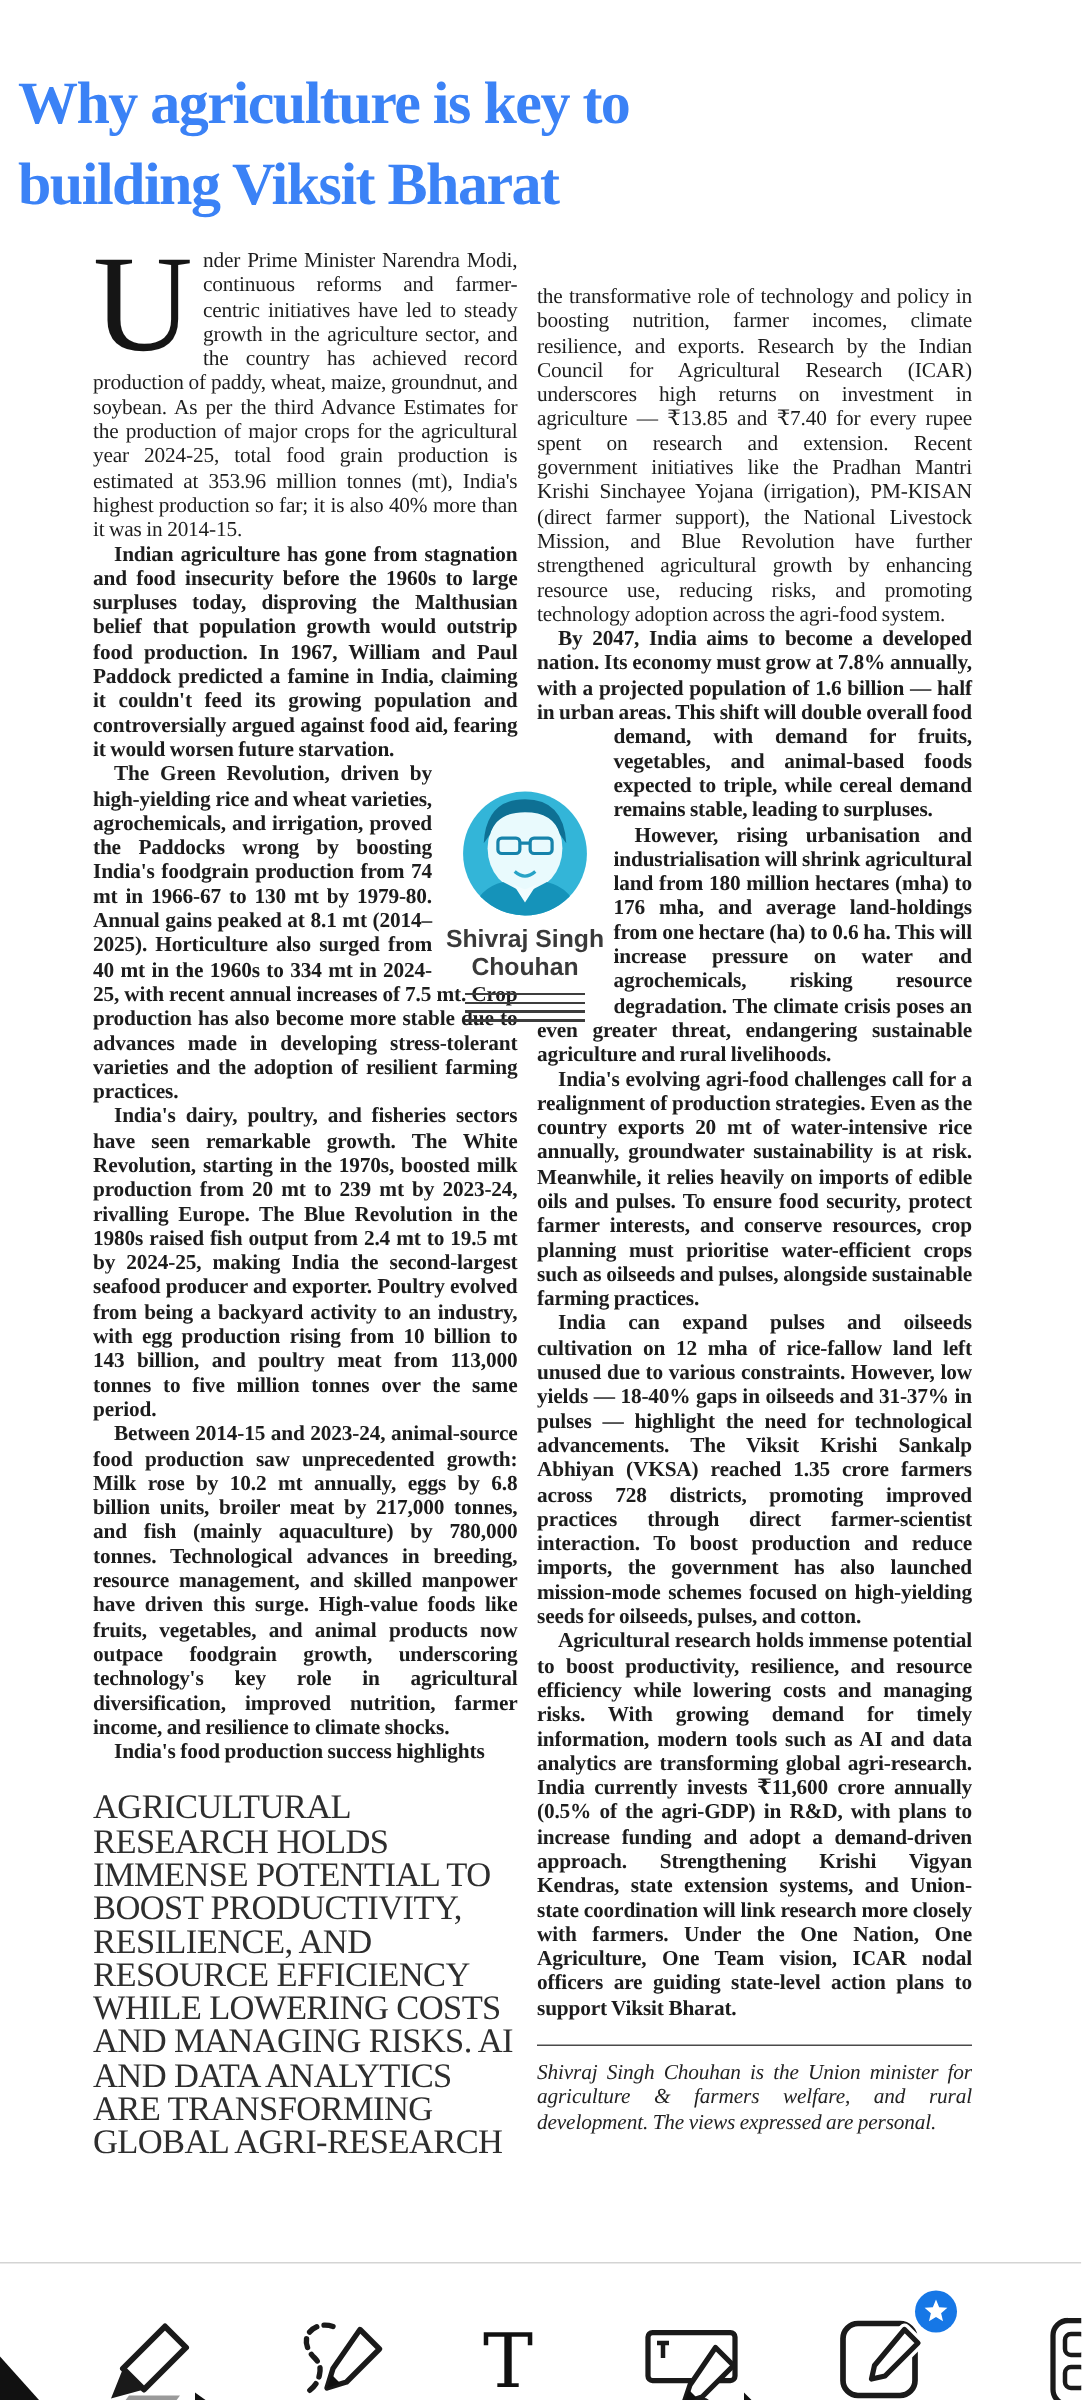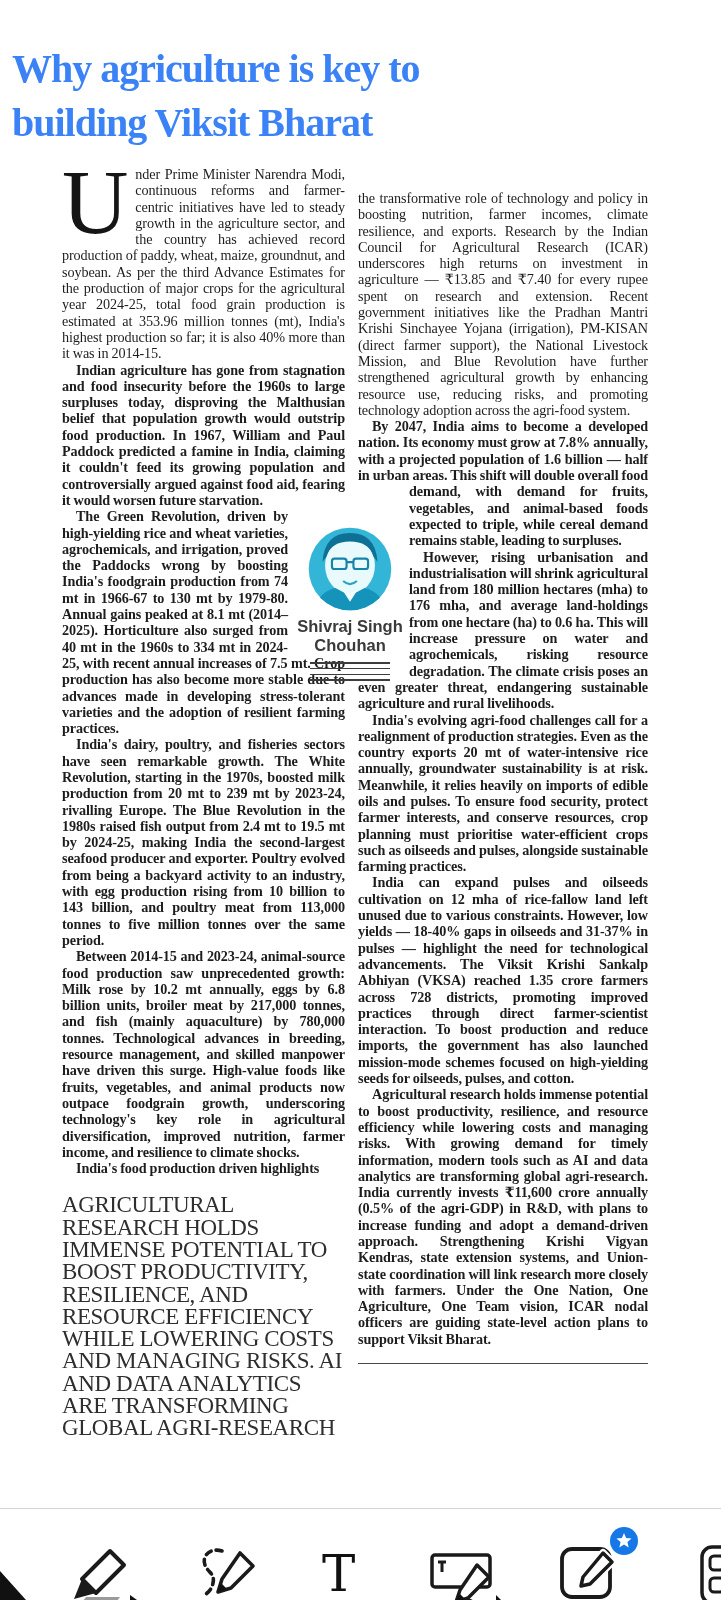--- a/index.html
+++ b/index.html
@@ -48,32 +48,33 @@
   <h1 class="headline">Why agriculture is key to building Viksit Bharat</h1>
 
   <div class="columns">
 
     <div class="col col-left">
       <p><span class="dropcap">U</span><span>nder Prime Minister Narendra Modi, continuous reforms and farmer-centric initiatives have led to steady growth in the agriculture sector, and the country has achieved record production of paddy, wheat, maize, groundnut, and soybean. As per the third Advance Estimates for the production of major crops for the agricultural year 2024-25, total food grain production is estimated at 353.96 million tonnes (mt), India's highest production so far; it is also 40% more than it was in 2014-15.</span></p>
       <p class="indent">Indian agriculture has gone from stagnation and food insecurity before the 1960s to large surpluses today, disproving the Malthusian belief that population growth would outstrip food production. In 1967, William and Paul Paddock predicted a famine in India, claiming it couldn't feed its growing population and controversially argued against food aid, fearing it would worsen future starvation.</p>
       <p class="indent"><span class="photo-spacer-right"></span><span>The Green Revolution, driven by high-yielding rice and wheat varieties, agrochemicals, and irrigation, proved the Paddocks wrong by boosting India's foodgrain production from 74 mt in 1966-67 to 130 mt by 1979-80. Annual gains peaked at 8.1 mt (2014–2025). Horticulture also surged from 40 mt in the 1960s to 334 mt in 2024-25, with recent annual increases of 7.5 mt. Crop production has also become more stable due to advances made in developing stress-tolerant varieties and the adoption of resilient farming practices.</span></p>
       <p class="indent">India's dairy, poultry, and fisheries sectors have seen remarkable growth. The White Revolution, starting in the 1970s, boosted milk production from 20 mt to 239 mt by 2023-24, rivalling Europe. The Blue Revolution in the 1980s raised fish output from 2.4 mt to 19.5 mt by 2024-25, making India the second-largest seafood producer and exporter. Poultry evolved from being a backyard activity to an industry, with egg production rising from 10 billion to 143 billion, and poultry meat from 113,000 tonnes to five million tonnes over the same period.</p>
       <p class="indent">Between 2014-15 and 2023-24, animal-source food production saw unprecedented growth: Milk rose by 10.2 mt annually, eggs by 6.8 billion units, broiler meat by 217,000 tonnes, and fish (mainly aquaculture) by 780,000 tonnes. Technological advances in breeding, resource management, and skilled manpower have driven this surge. High-value foods like fruits, vegetables, and animal products now outpace foodgrain growth, underscoring technology's key role in agricultural diversification, improved nutrition, farmer income, and resilience to climate shocks.</p>
-      <p class="indent">India's food production driven highlights</p>
+      <p class="indent">India's food production success highlights</p>
       <div class="pull-quote">AGRICULTURAL RESEARCH HOLDS IMMENSE POTENTIAL TO BOOST PRODUCTIVITY, RESILIENCE, AND RESOURCE EFFICIENCY WHILE LOWERING COSTS AND MANAGING RISKS. AI AND DATA ANALYTICS ARE TRANSFORMING GLOBAL AGRI-RESEARCH</div>
     </div>
 
     <div class="col col-right">
       <p>the transformative role of technology and policy in boosting nutrition, farmer incomes, climate resilience, and exports. Research by the Indian Council for Agricultural Research (ICAR) underscores high returns on investment in agriculture — ₹13.85 and ₹7.40 for every rupee spent on research and extension. Recent government initiatives like the Pradhan Mantri Krishi Sinchayee Yojana (irrigation), PM-KISAN (direct farmer support), the National Livestock Mission, and Blue Revolution have further strengthened agricultural growth by enhancing resource use, reducing risks, and promoting technology adoption across the agri-food system.</p>
       <p class="indent"><span>By 2047, India aims to become a developed nation. Its economy must grow at 7.8% annually, with a projected population of 1.6 billion — half in urban areas. This shift will double overall food demand, with demand for fruits, </span><span class="photo-spacer-left"></span><span>vegetables, and animal-based foods expected to triple, while cereal demand remains stable, leading to surpluses.</span></p>
       <p class="indent">However, rising urbanisation and industrialisation will shrink agricultural land from 180 million hectares (mha) to 176 mha, and average land-holdings from one hectare (ha) to 0.6 ha. This will increase pressure on water and agrochemicals, risking resource degradation. The climate crisis poses an even greater threat, endangering sustainable agriculture and rural livelihoods.</p>
       <p class="indent">India's evolving agri-food challenges call for a realignment of production strategies. Even as the country exports 20 mt of water-intensive rice annually, groundwater sustainability is at risk. Meanwhile, it relies heavily on imports of edible oils and pulses. To ensure food security, protect farmer interests, and conserve resources, crop planning must prioritise water-efficient crops such as oilseeds and pulses, alongside sustainable farming practices.</p>
       <p class="indent">India can expand pulses and oilseeds cultivation on 12 mha of rice-fallow land left unused due to various constraints. However, low yields — 18-40% gaps in oilseeds and 31-37% in pulses — highlight the need for technological advancements. The Viksit Krishi Sankalp Abhiyan (VKSA) reached 1.35 crore farmers across 728 districts, promoting improved practices through direct farmer-scientist interaction. To boost production and reduce imports, the government has also launched mission-mode schemes focused on high-yielding seeds for oilseeds, pulses, and cotton.</p>
       <p class="indent">Agricultural research holds immense potential to boost productivity, resilience, and resource efficiency while lowering costs and managing risks. With growing demand for timely information, modern tools such as AI and data analytics are transforming global agri-research. India currently invests ₹11,600 crore annually (0.5% of the agri-GDP) in R&amp;D, with plans to increase funding and adopt a demand-driven approach. Strengthening Krishi Vigyan Kendras, state extension systems, and Union-state coordination will link research more closely with farmers. Under the One Nation, One Agriculture, One Team vision, ICAR nodal officers are guiding state-level action plans to support Viksit Bharat.</p>
       <hr class="footnote-rule">
+      <p class="footnote">Shivraj Singh Chouhan is the Union minister for agriculture &amp; farmers welfare, and rural development. The views expressed are personal.</p>
     </div>
   </div>
 
   <div class="author-card">
     <svg class="portrait" viewBox="0 0 100 100">
       <defs>
           <clipPath id="pc">
             <circle cx="50" cy="50" r="48"></circle>
           </clipPath>
         </defs>

